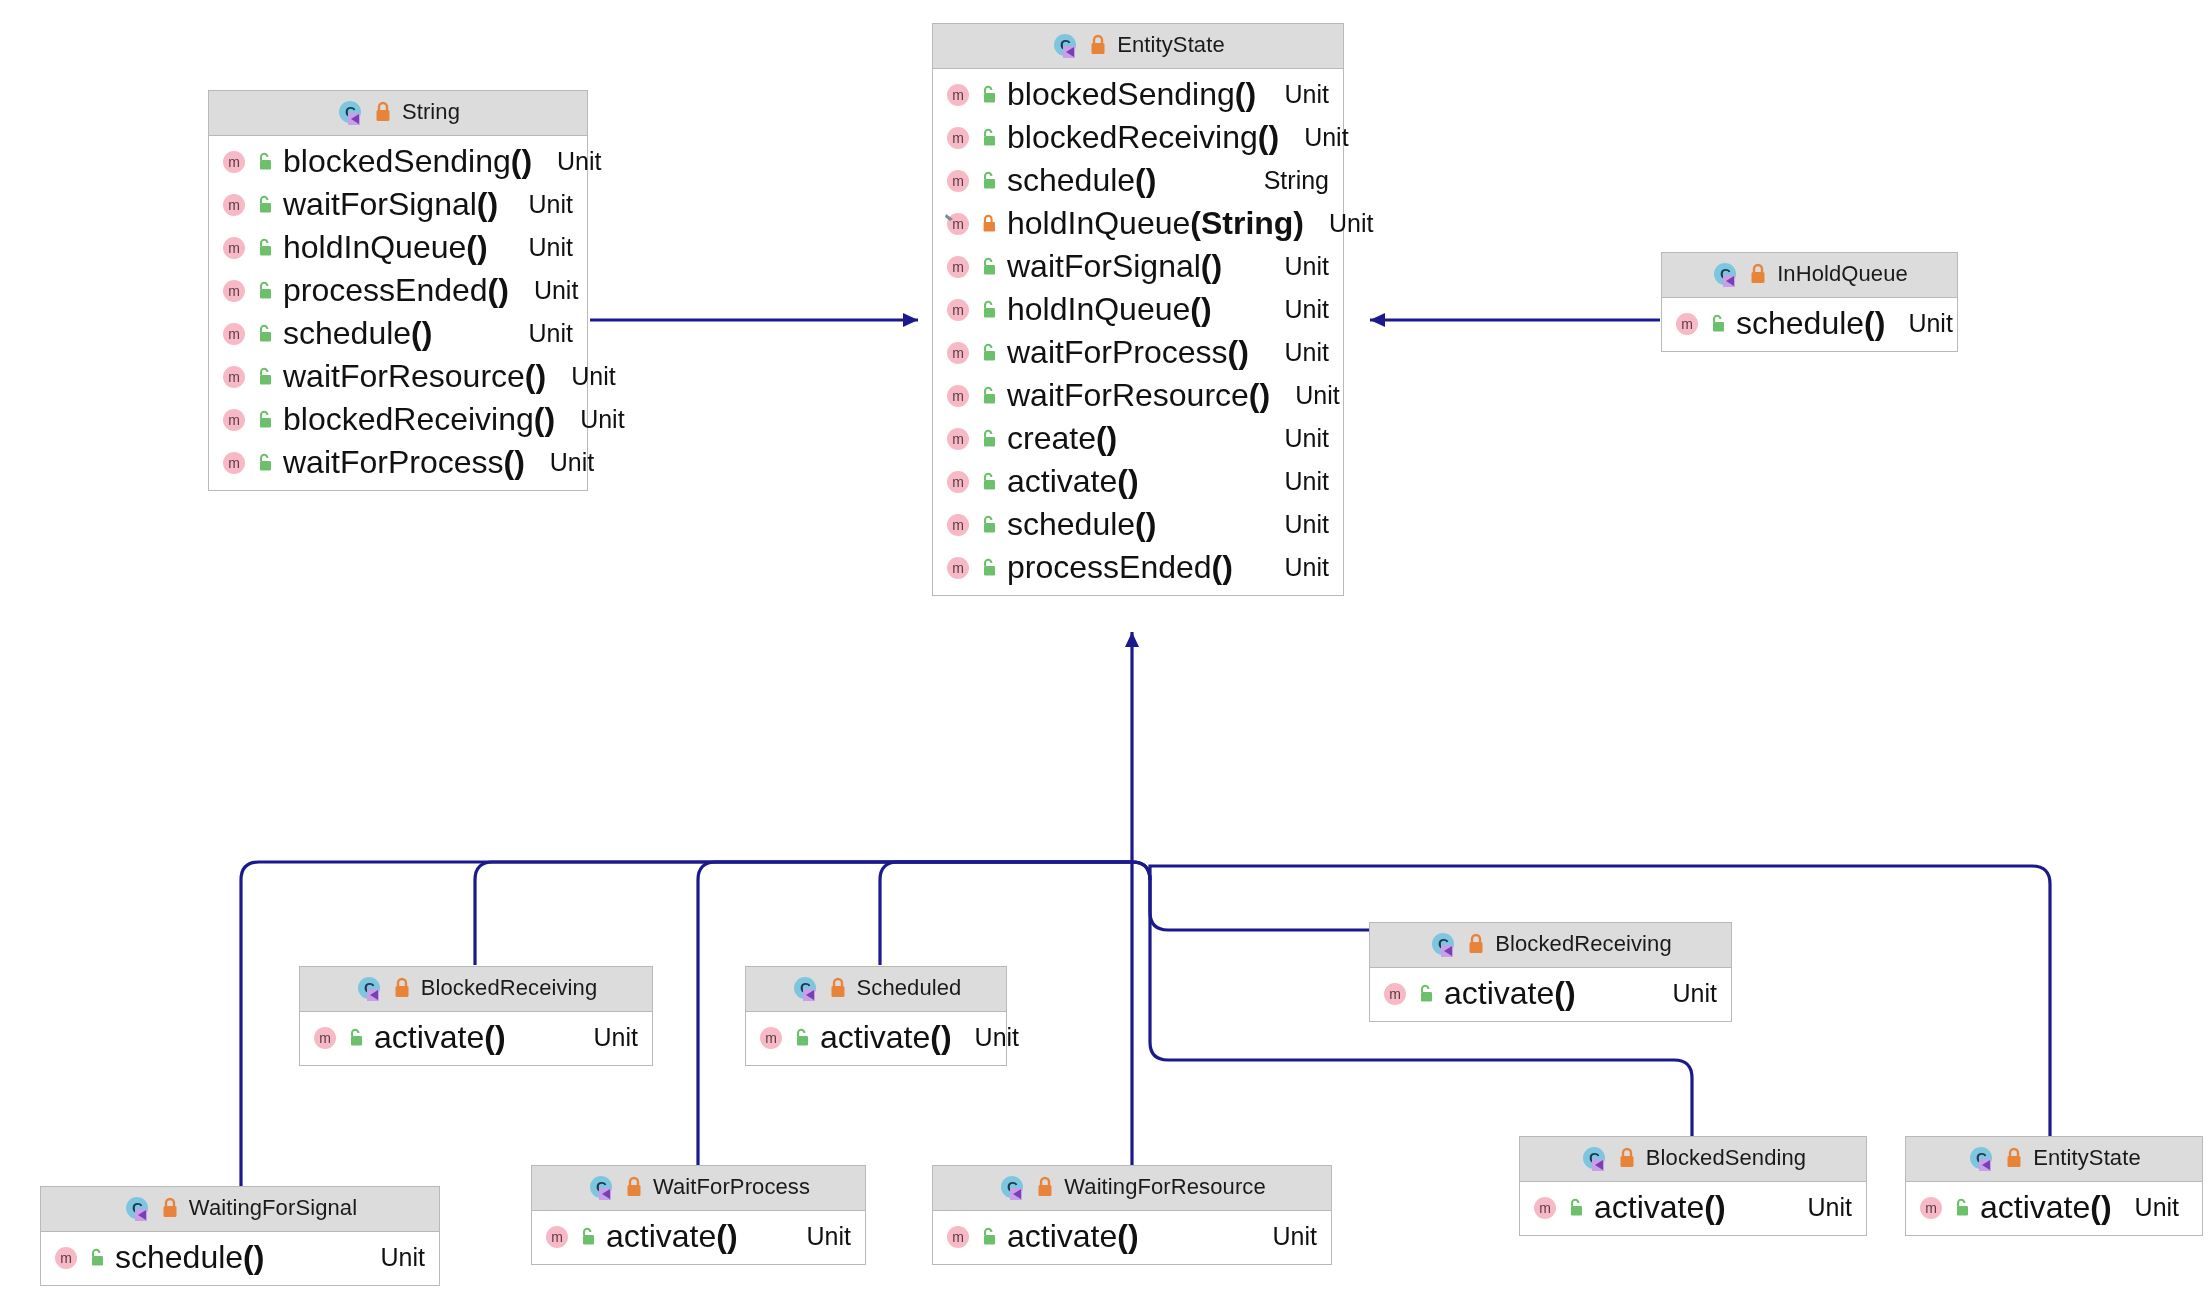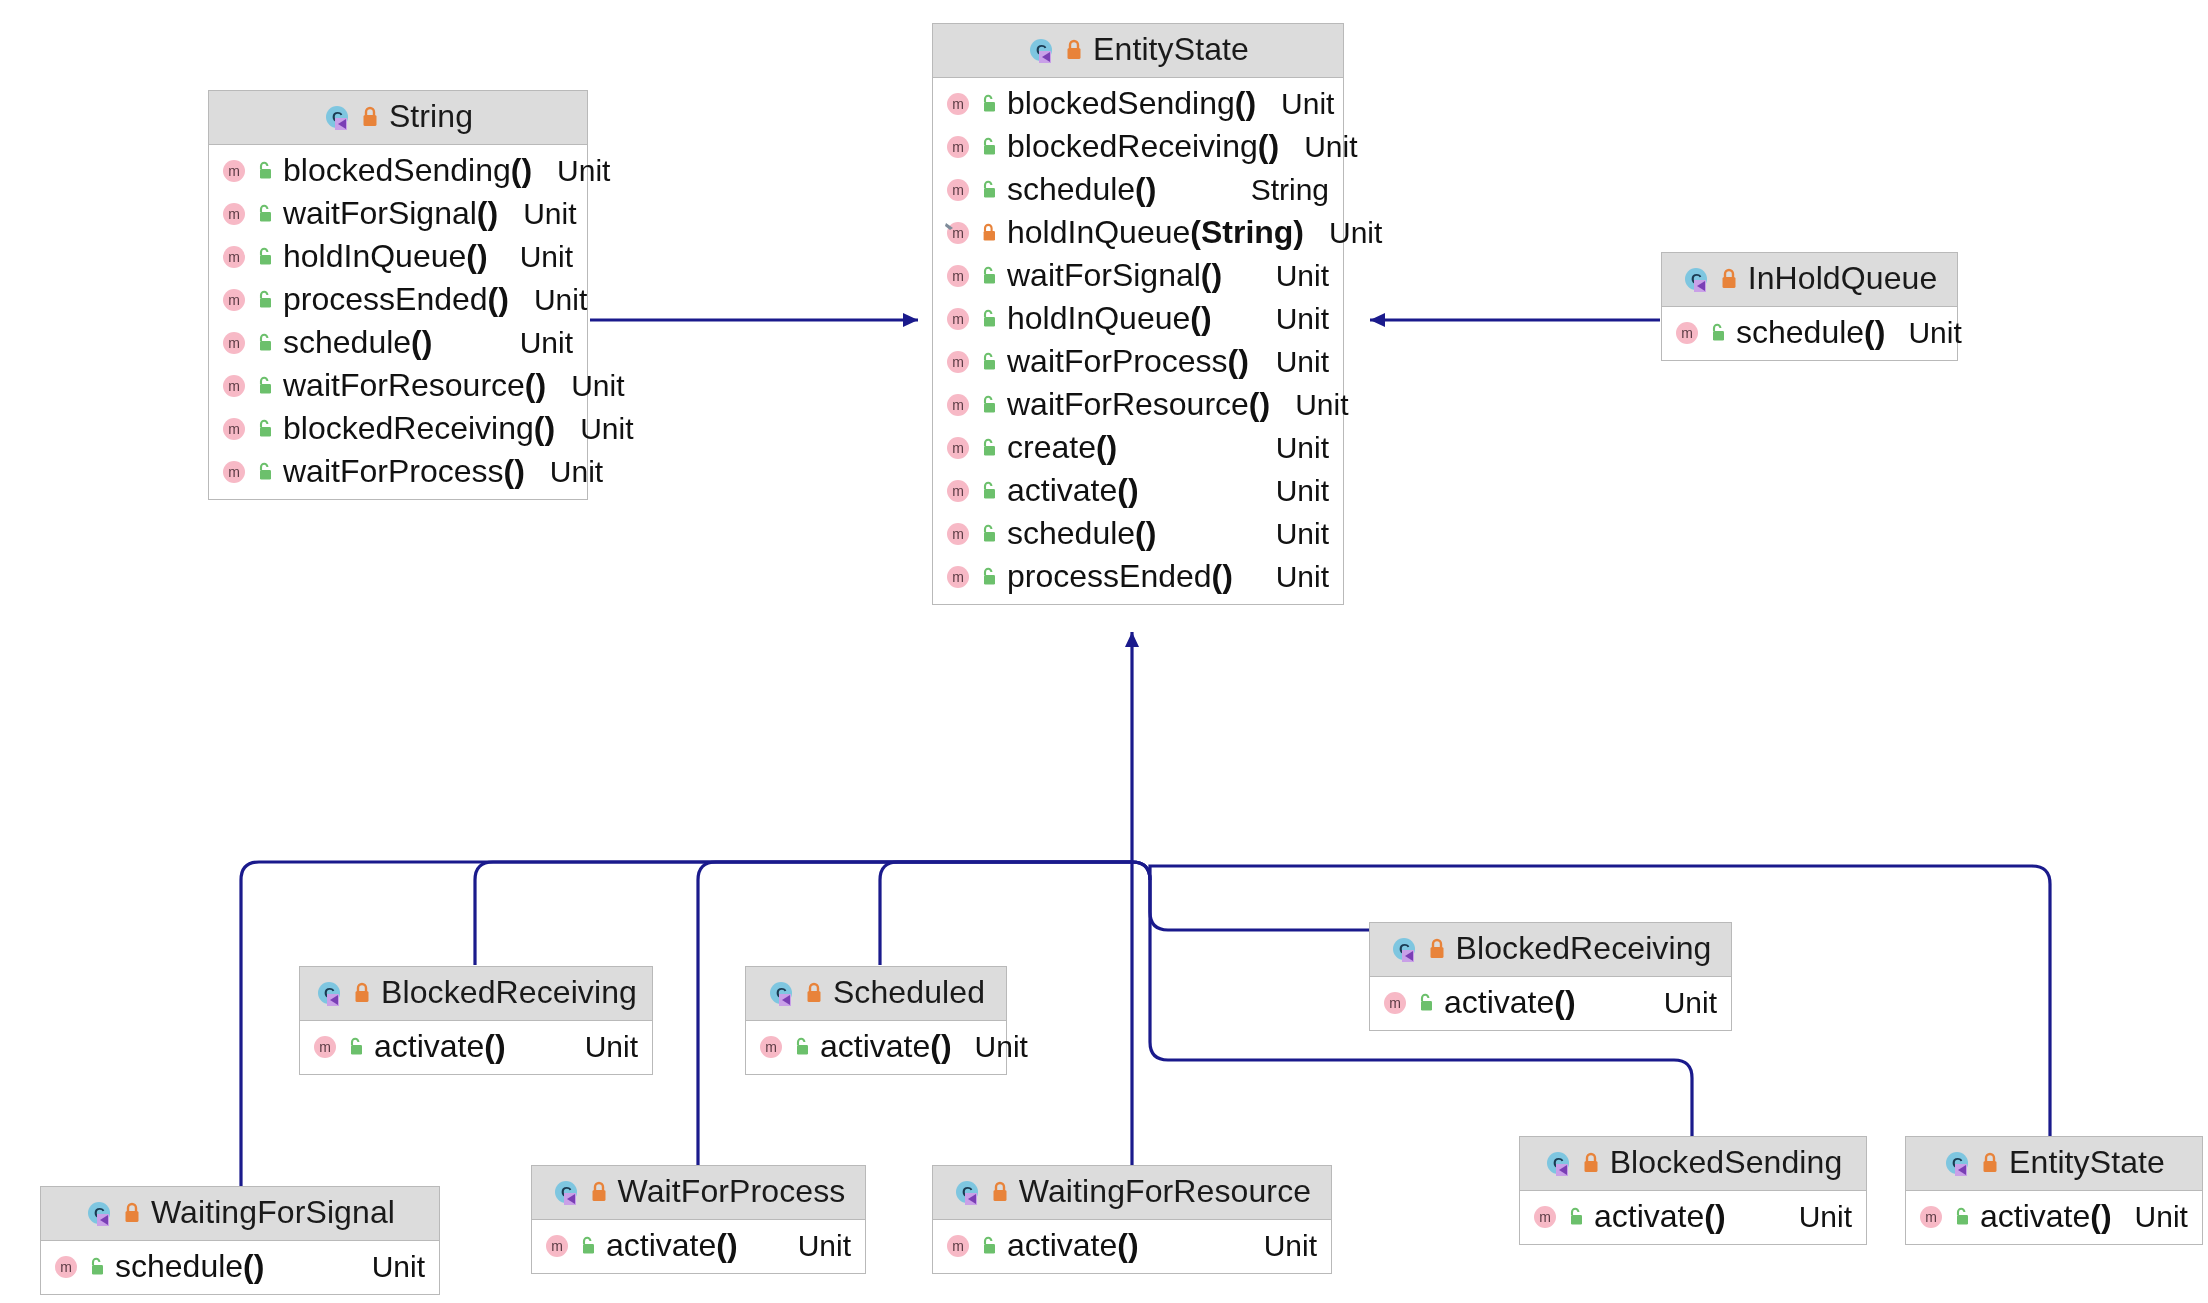--- a/index.html
+++ b/index.html
@@ -25,42 +25,42 @@
     background:#dcdcdc;
     border-bottom:1px solid #b9b9b9;
     display:flex;
     align-items:center;
     justify-content:center;
     gap:9px;
     padding:7px 14px 9px 14px;
     box-sizing:border-box;
   }
   .uml-title{
-    font-size:32px;
+    font-size:22px;
     color:#1a1a1a;
     white-space:nowrap;
     letter-spacing:0.1px;
   }
   .uml-members{padding:4px 0 6px 0;}
   .member{
     display:flex;
     align-items:center;
     gap:9px;
     padding:3px 14px 3px 12px;
     box-sizing:border-box;
     white-space:nowrap;
   }
   .member-name{
     font-size:32px;
     color:#111111;
     flex:0 0 auto;
   }
   .member-name b{font-weight:bold;}
   .member-type{
-    font-size:30px;
+    font-size:25px;
     color:#111111;
     margin-left:auto;
     padding-left:16px;
   }
 
   
   .ico{flex:0 0 auto;display:inline-block;line-height:0;}
   .ico svg{display:block;}
 
   

